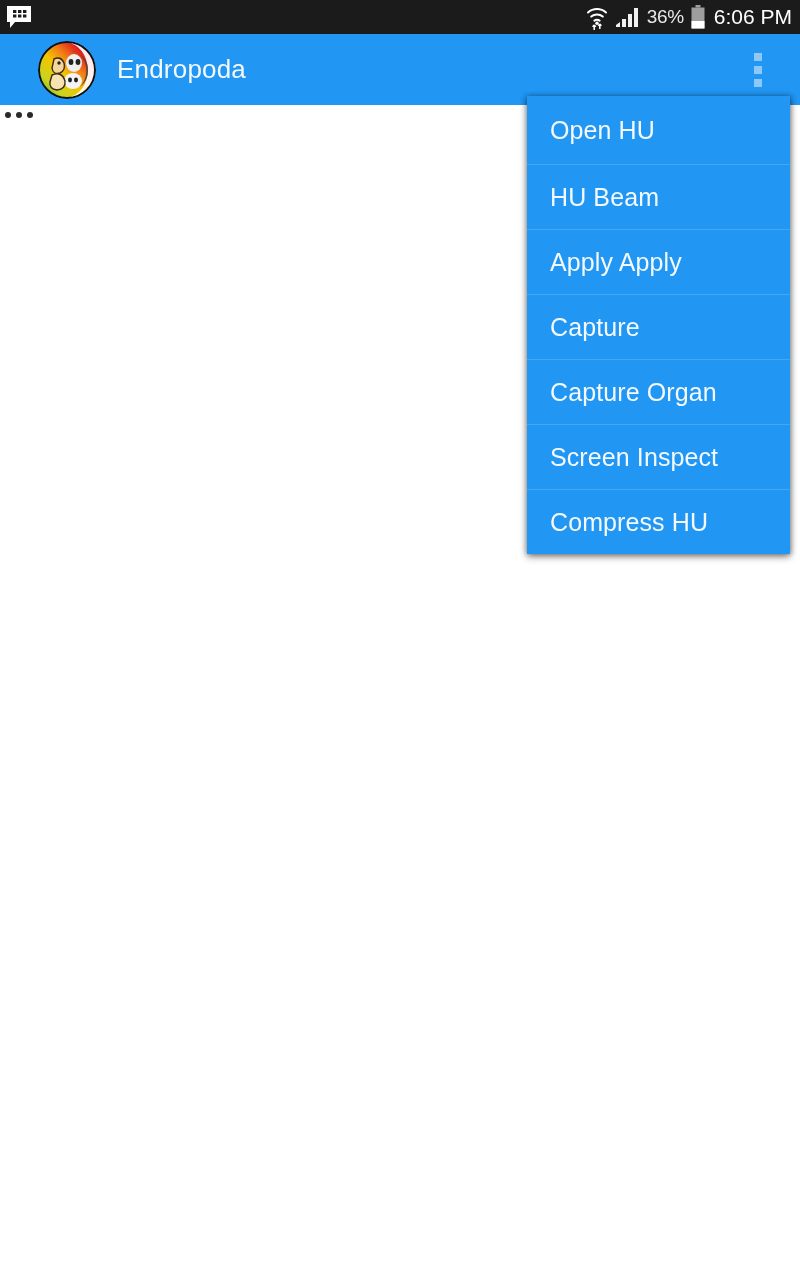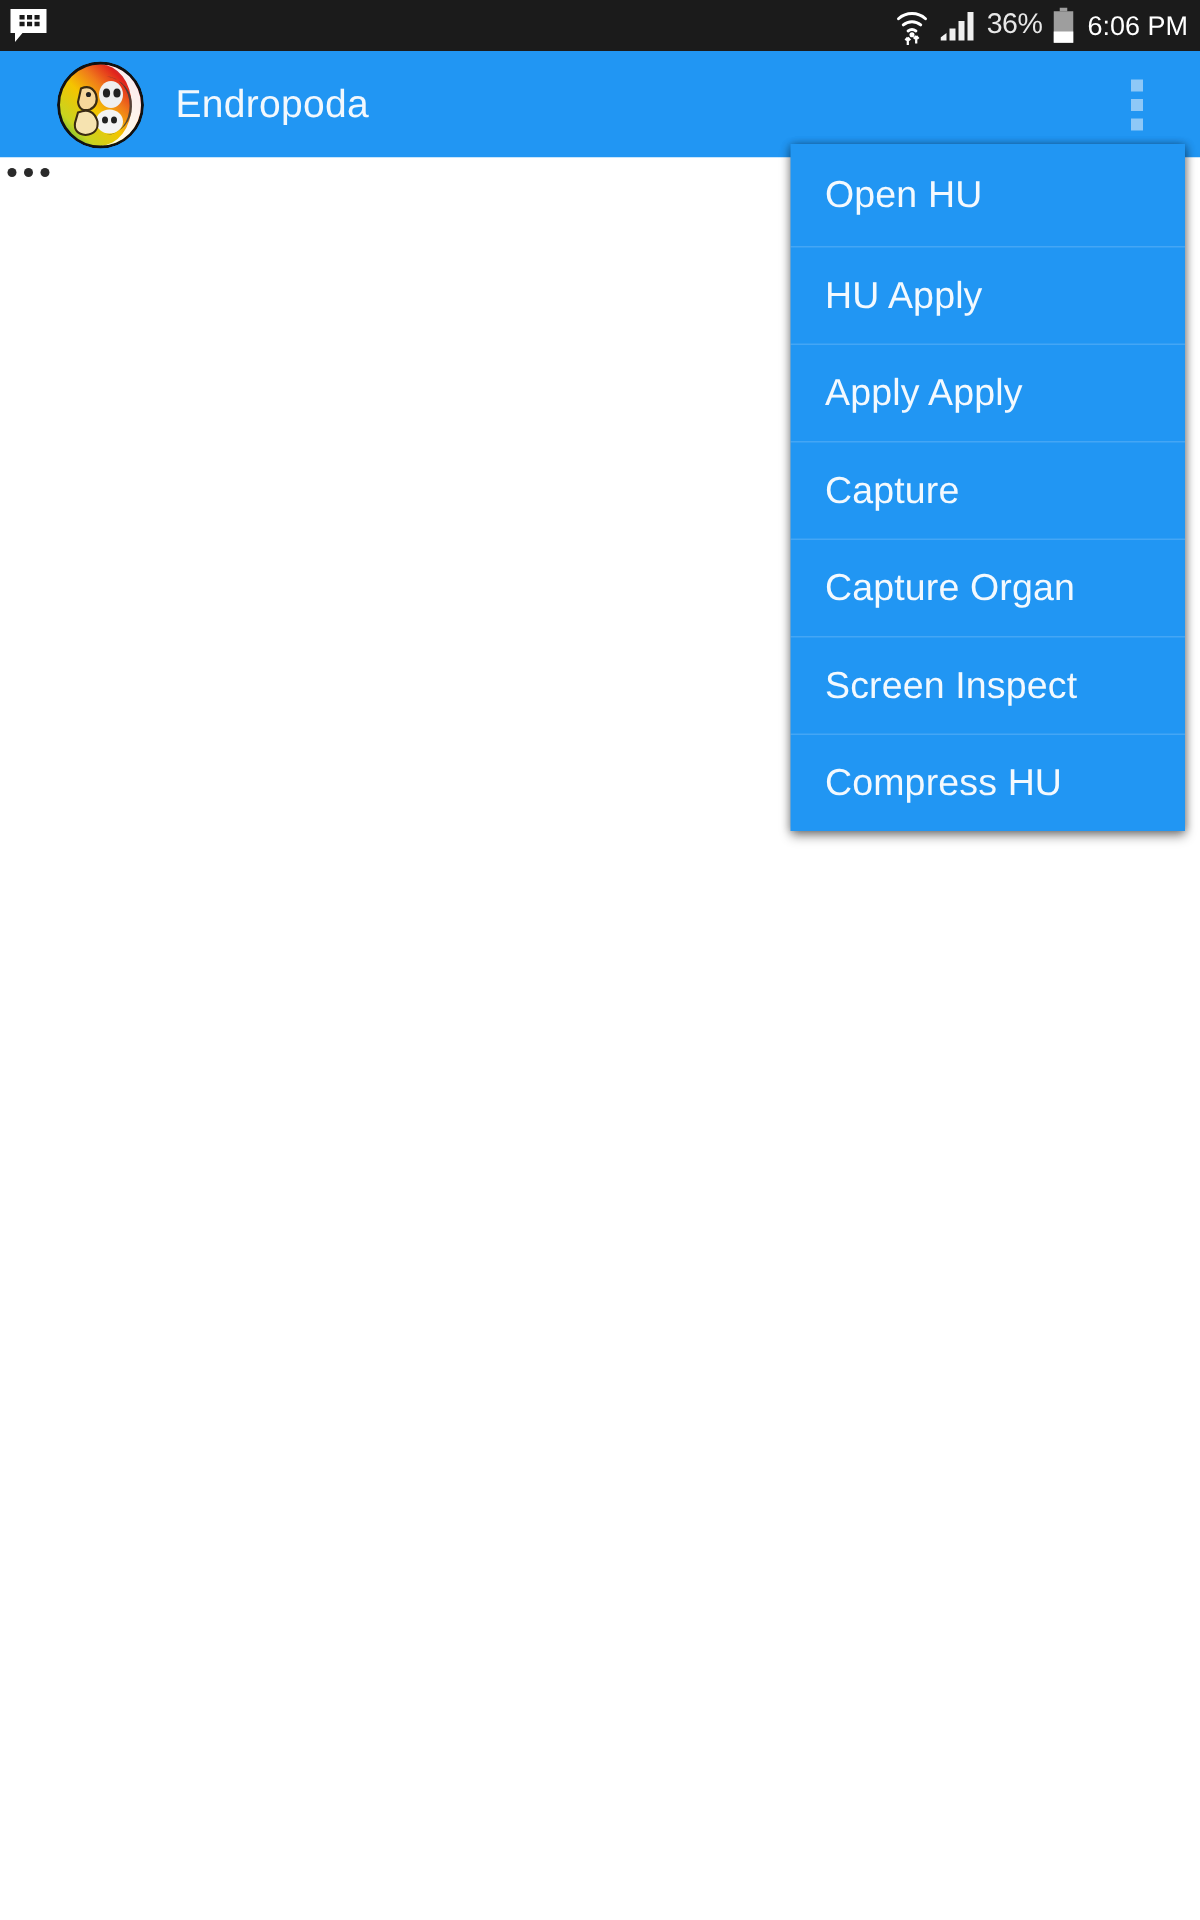--- a/index.html
+++ b/index.html
@@ -42,21 +42,21 @@
   .wifi-icon { width: 24px; height: 26px; display: block; }
   .signal-icon { width: 24px; height: 22px; display: block; }
   .batt-pct {
     font-size: 19px;
     color: #e8e8e8;
     letter-spacing: -0.3px;
     font-family: "Liberation Sans", sans-serif;
   }
   .batt-icon { width: 14px; height: 24px; display: block; }
   .clock {
-    font-size: 18px;
+    font-size: 21px;
     color: #ffffff;
     letter-spacing: 0px;
     margin-left: 2px;
     font-family: "Liberation Sans", sans-serif;
   }
 
   
   .app-bar {
     position: absolute;
     top: 34px; left: 0;
@@ -233,21 +233,21 @@
   <div class="content">
     <div class="corner-dots">
       <i></i>
       <i></i>
       <i></i>
     </div>
   </div>
 
   <div class="menu">
     <div class="menu-item">Open HU</div>
-    <div class="menu-item">HU Apply</div>
+    <div class="menu-item">HU Beam</div>
     <div class="menu-item">Apply Apply</div>
     <div class="menu-item">Capture</div>
     <div class="menu-item">Capture Organ</div>
     <div class="menu-item">Screen Inspect</div>
     <div class="menu-item">Compress HU</div>
   </div>
 
 </div>
 
 </body></html>

